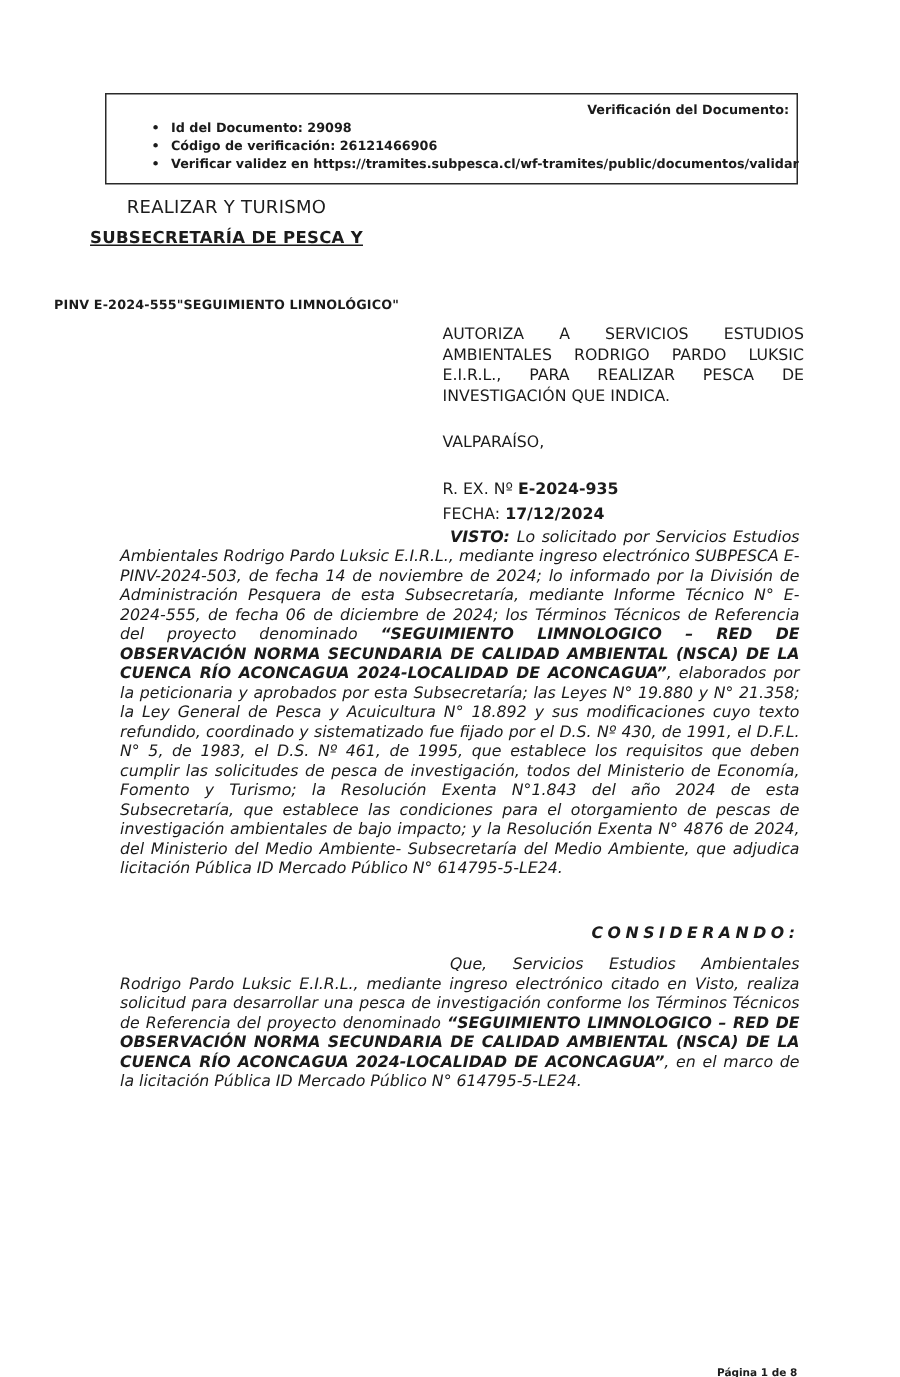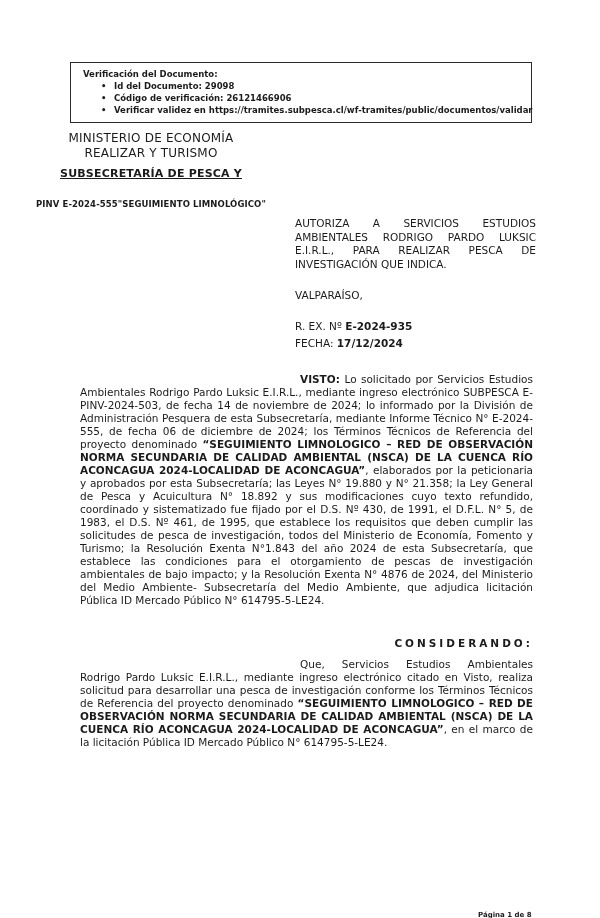--- a/index.html
+++ b/index.html
@@ -20,21 +20,21 @@
     left: 70px; top: 62px;
     width: 462px;
     box-sizing: border-box;
     border: 1.5px solid #2a2a2a;
     padding: 5px 5px 6px 12px;
     font-weight: bold;
     font-size: 8.5px;
     line-height: 12px;
     background: #ffffff;
   }
-  .verify-title { white-space: nowrap; }
+  .verify-title { white-space: nowrap; text-align: right; }
   .vitem { display: flex; padding-left: 18px; white-space: nowrap; }
   .vbullet { width: 13px; flex: 0 0 13px; }
 
   
   .letterhead {
     position: absolute;
     left: 35px; top: 131px;
     width: 232px;
     text-align: center;
   }
@@ -65,25 +65,26 @@
   }
   .subject { text-align: justify; }
   .city { margin-top: 18px; }
   .rex { margin-top: 17px; }
   .fecha { margin-top: 4px; }
   .bold { font-weight: bold; }
 
   
   .body-block {
     position: absolute;
-    left: 80px; top: 373px;
+    left: 80px; top: 352px;
     width: 453px;
     font-size: 10.5px;
     line-height: 13px;
     text-align: justify;
+    font-style: italic;
   }
   .para { text-indent: 220px; margin: 0; }
   .considerando {
     margin-top: 30px;
     margin-bottom: 8px;
     text-align: right;
     padding-left: 110px;
     font-weight: bold;
     letter-spacing: 3px;
     text-indent: 0;
@@ -114,21 +115,20 @@
         <span>Código de verificación: 26121466906</span>
       </div>
     <div class="vitem">
         <span class="vbullet">•</span>
         <span>Verificar validez en https://tramites.subpesca.cl/wf-tramites/public/documentos/validar</span>
       </div>
   </div>
 
   <div class="letterhead">
     <div class="ministry">
-      <div>MINISTERIO DE ECONOMÍA</div>
       <div>REALIZAR Y TURISMO</div>
     </div>
     <div class="subsec">
       <div>SUBSECRETARÍA DE PESCA Y</div>
     </div>
   </div>
   <div class="doc-ref">PINV E-2024-555"SEGUIMIENTO LIMNOLÓGICO"</div>
 
   <div class="heading-block">
     <div class="subject">AUTORIZA A SERVICIOS ESTUDIOS AMBIENTALES RODRIGO PARDO LUKSIC E.I.R.L., PARA REALIZAR PESCA DE INVESTIGACIÓN QUE INDICA.</div>

